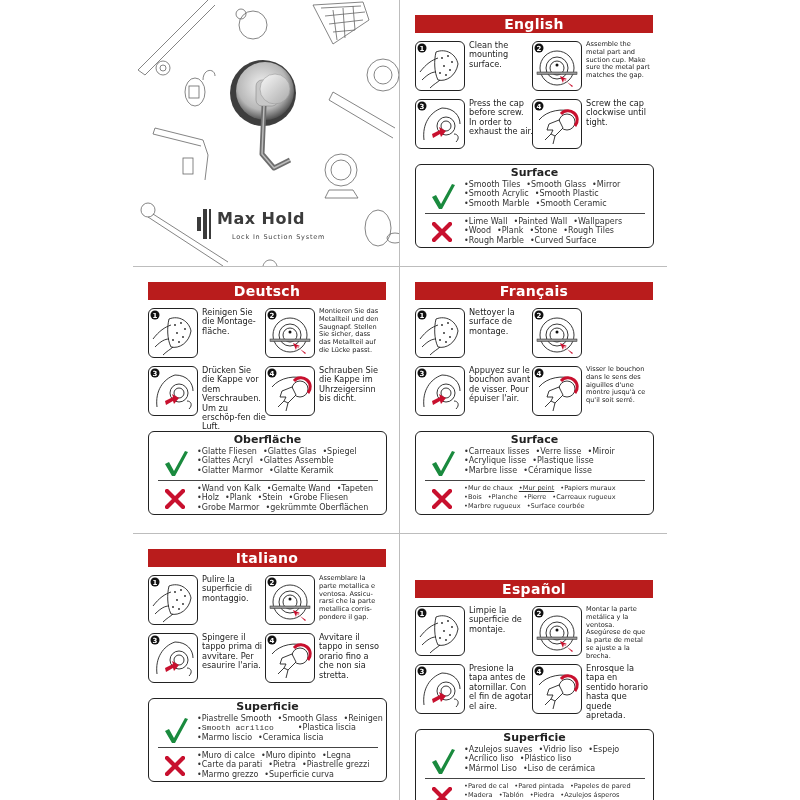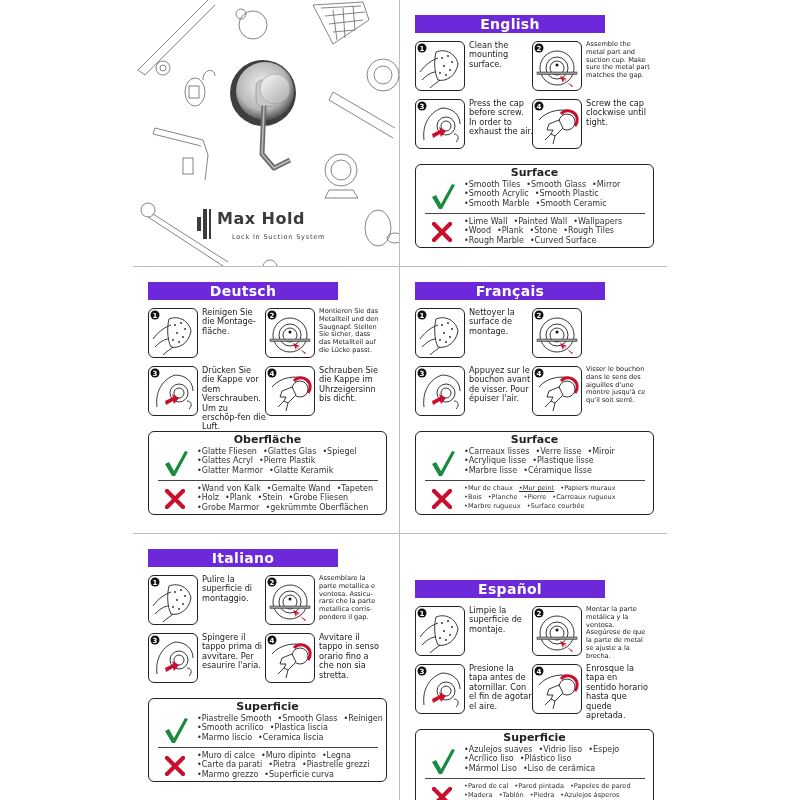--- a/index.html
+++ b/index.html
@@ -2,21 +2,21 @@
 <html><head>
 <meta charset="utf-8">
 <style>
   html,body{margin:0;padding:0;background:#fff;}
   body{width:800px;height:800px;position:relative;overflow:hidden;font-family:"DejaVu Sans","Liberation Sans",sans-serif;color:#222;}
   .sheet{position:absolute;left:133px;top:0;width:534px;height:800px;background:#fff;}
   .vline{position:absolute;left:266px;top:0;width:1px;height:800px;background:#bdbdbd;}
   .hline{position:absolute;left:0;width:534px;height:1px;background:#bdbdbd;}
   .panel{position:absolute;width:266px;height:266px;}
   .hero{overflow:hidden;}
-  .hdr{position:absolute;left:15px;top:15px;width:190px;height:18px;background:#6d28d9;color:#fff;font-weight:bold;font-size:14px;line-height:18px;text-align:center;letter-spacing:.3px;}
+  .hdr{position:absolute;left:15px;top:15px;width:238px;height:18px;background:#b91c1c;color:#fff;font-weight:bold;font-size:14px;line-height:18px;text-align:center;letter-spacing:.3px;}
   .step{position:absolute;width:116px;height:50px;}
   .sbox{position:absolute;left:0;top:0;width:48px;height:48px;border:1.3px solid #222;border-radius:6px;background:#fff;}
   .sbox svg{position:absolute;left:0;top:0;}
   .stxt{position:absolute;left:54px;top:0;width:64px;font-size:8.2px;line-height:9.4px;color:#222;}
   .stxt.small{font-size:6.6px;line-height:7.8px;}
   .surf{position:absolute;left:15px;width:237px;height:82px;border:1.3px solid #222;border-radius:6px;background:#fff;}
   .surf-title{position:absolute;left:0;top:1px;width:100%;text-align:center;font-weight:bold;font-size:11px;line-height:13px;}
   .surf-div{position:absolute;left:9px;top:48px;width:220px;height:1px;background:#444;}
   .ok-ico{position:absolute;left:14px;top:17px;width:26px;height:28px;}
   .no-ico{position:absolute;left:16px;top:57px;width:20px;height:20px;}
@@ -265,21 +265,21 @@
     <div class="stxt">Schrauben Sie die Kappe im Uhrzeigersinn bis dicht.</div>
   </div>
 
   <div class="surf" style="top:164px">
     <div class="surf-title">Oberfläche</div>
     <svg class="ok-ico" viewBox="0 0 26 28">
       <path d="M2 15 L6 13 L11 22 L22 2 L25 3 L12 27 L9 27 Z" fill="#1a8a3e"></path>
     </svg>
     <div class="list ok-list">
           <div><span style="margin-right: 6px;">•Glatte Fliesen</span><span style="margin-right: 6px;">•Glattes Glas</span><span style="margin-right: 6px;">•Spiegel</span></div>
-          <div><span style="margin-right: 6px;">•Glattes Acryl</span><span style="margin-right: 6px;">•Pierre Plastik</span></div>
+          <div><span style="margin-right: 6px;">•Glattes Acryl</span><span style="margin-right: 6px;">•Glattes Assemble</span></div>
           <div><span style="margin-right: 6px;">•Glatter Marmor</span><span style="margin-right: 6px;">•Glatte Keramik</span></div>
         </div>
     <div class="surf-div"></div>
     <svg class="no-ico" viewBox="0 0 20 20">
       <path d="M2 2 L18 18 M18 2 L2 18" stroke="#c8102e" stroke-width="4.2" stroke-linecap="square"></path>
     </svg>
     <div class="list no-list">
           <div><span style="margin-right: 6px;">•Wand von Kalk</span><span style="margin-right: 6px;">•Gemalte Wand</span><span style="margin-right: 6px;">•Tapeten</span></div>
           <div><span style="margin-right: 6px;">•Holz</span><span style="margin-right: 6px;">•Plank</span><span style="margin-right: 6px;">•Stein</span><span style="margin-right: 6px;">•Grobe Fliesen</span></div>
           <div><span style="margin-right: 6px;">•Grobe Marmor</span><span style="margin-right: 6px;">•gekrümmte Oberflächen</span></div>
@@ -446,21 +446,21 @@
     <div class="stxt">Avvitare il tappo in senso orario fino a che non sia stretta.</div>
   </div>
 
   <div class="surf" style="top:164px">
     <div class="surf-title">Superficie</div>
     <svg class="ok-ico" viewBox="0 0 26 28">
       <path d="M2 15 L6 13 L11 22 L22 2 L25 3 L12 27 L9 27 Z" fill="#1a8a3e"></path>
     </svg>
     <div class="list ok-list">
           <div><span style="margin-right: 6px;">•Piastrelle Smooth</span><span style="margin-right: 6px;">•Smooth Glass</span><span style="margin-right: 6px;">•Reinigen</span></div>
-          <div><span style="margin-right: 6px;">•Smooth acrilico</span><span style="margin-right: 6px;">•Plastica liscia</span></div>
+          <div><span style="margin-right: 24px; font-family: Liberation Mono, monospace;">•Smooth acrilico</span><span style="margin-right: 6px;">•Plastica liscia</span></div>
           <div><span style="margin-right: 6px;">•Marmo liscio</span><span style="margin-right: 6px;">•Ceramica liscia</span></div>
         </div>
     <div class="surf-div"></div>
     <svg class="no-ico" viewBox="0 0 20 20">
       <path d="M2 2 L18 18 M18 2 L2 18" stroke="#c8102e" stroke-width="4.2" stroke-linecap="square"></path>
     </svg>
     <div class="list no-list">
           <div><span style="margin-right: 6px;">•Muro di calce</span><span style="margin-right: 6px;">•Muro dipinto</span><span style="margin-right: 6px;">•Legna</span></div>
           <div><span style="margin-right: 6px;">•Carte da parati</span><span style="margin-right: 6px;">•Pietra</span><span style="margin-right: 6px;">•Piastrelle grezzi</span></div>
           <div><span style="margin-right: 6px;">•Marmo grezzo</span><span style="margin-right: 6px;">•Superficie curva</span></div>

